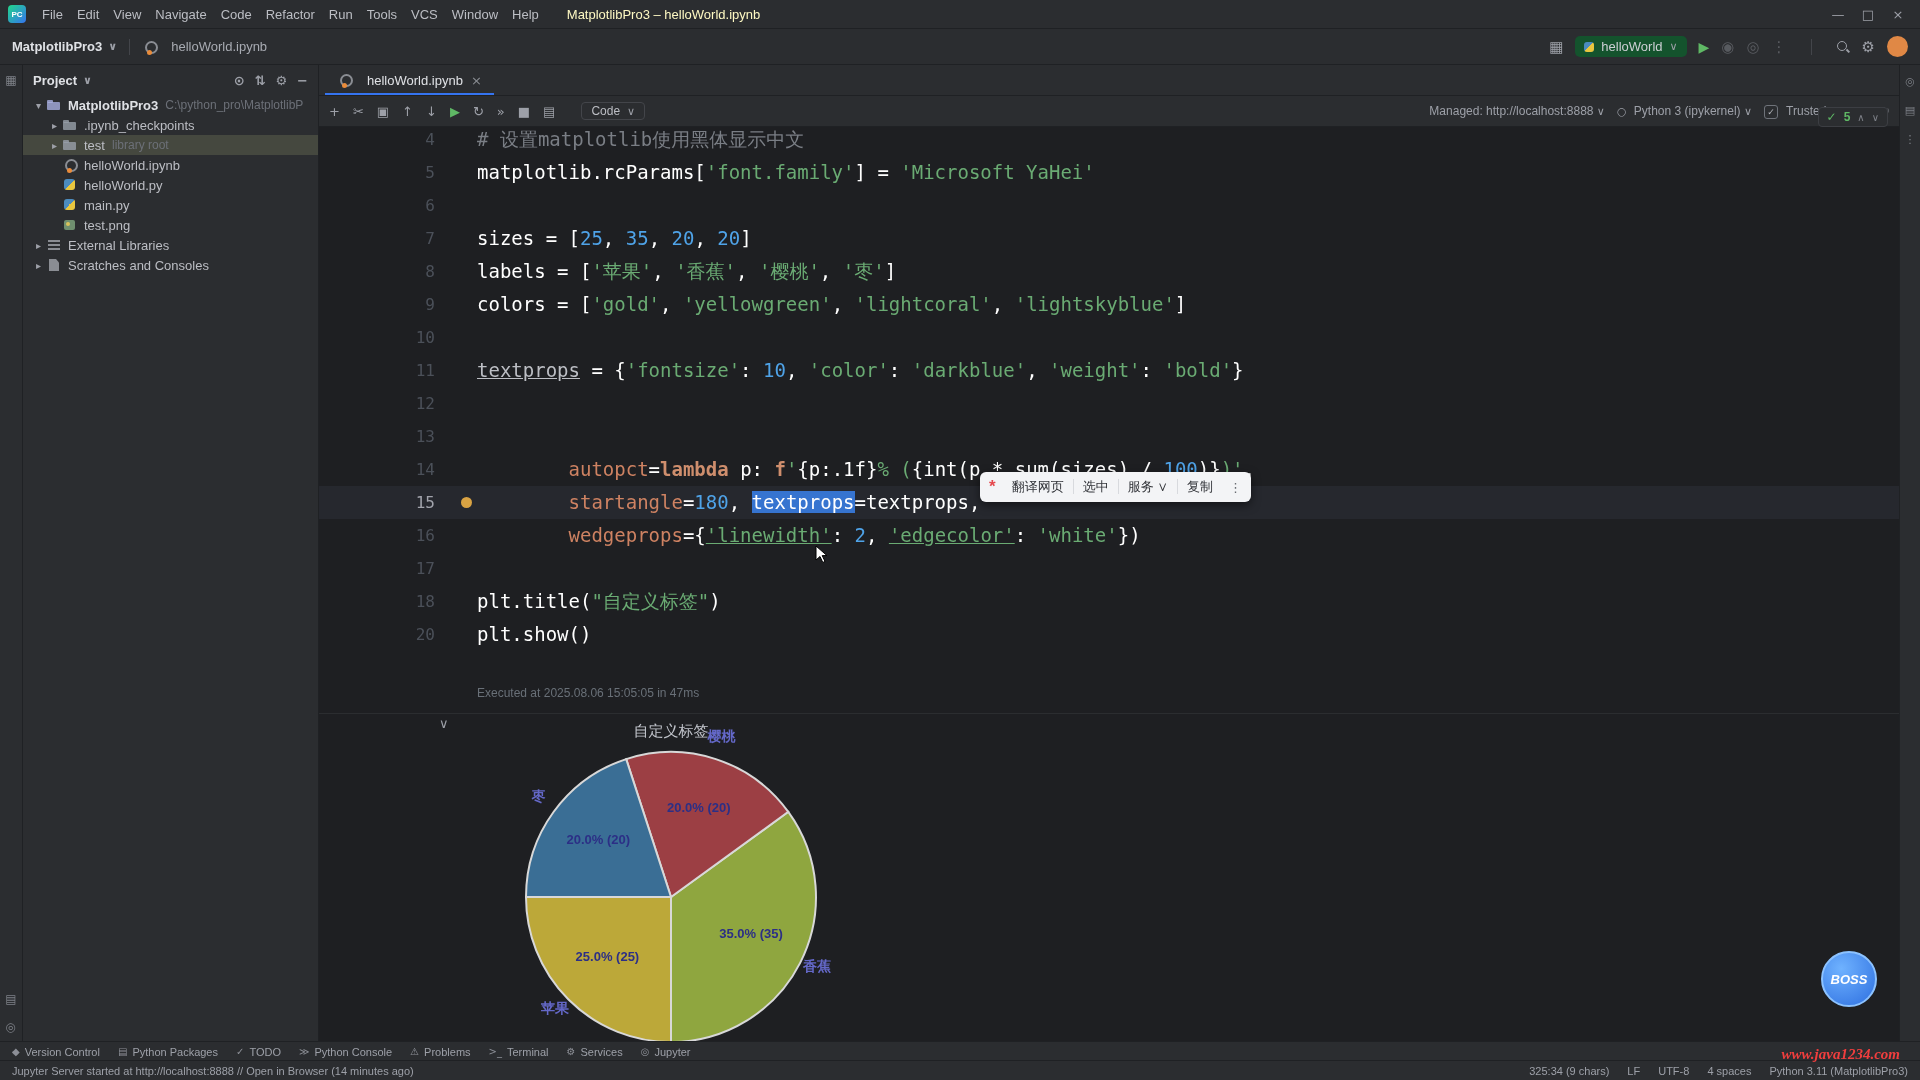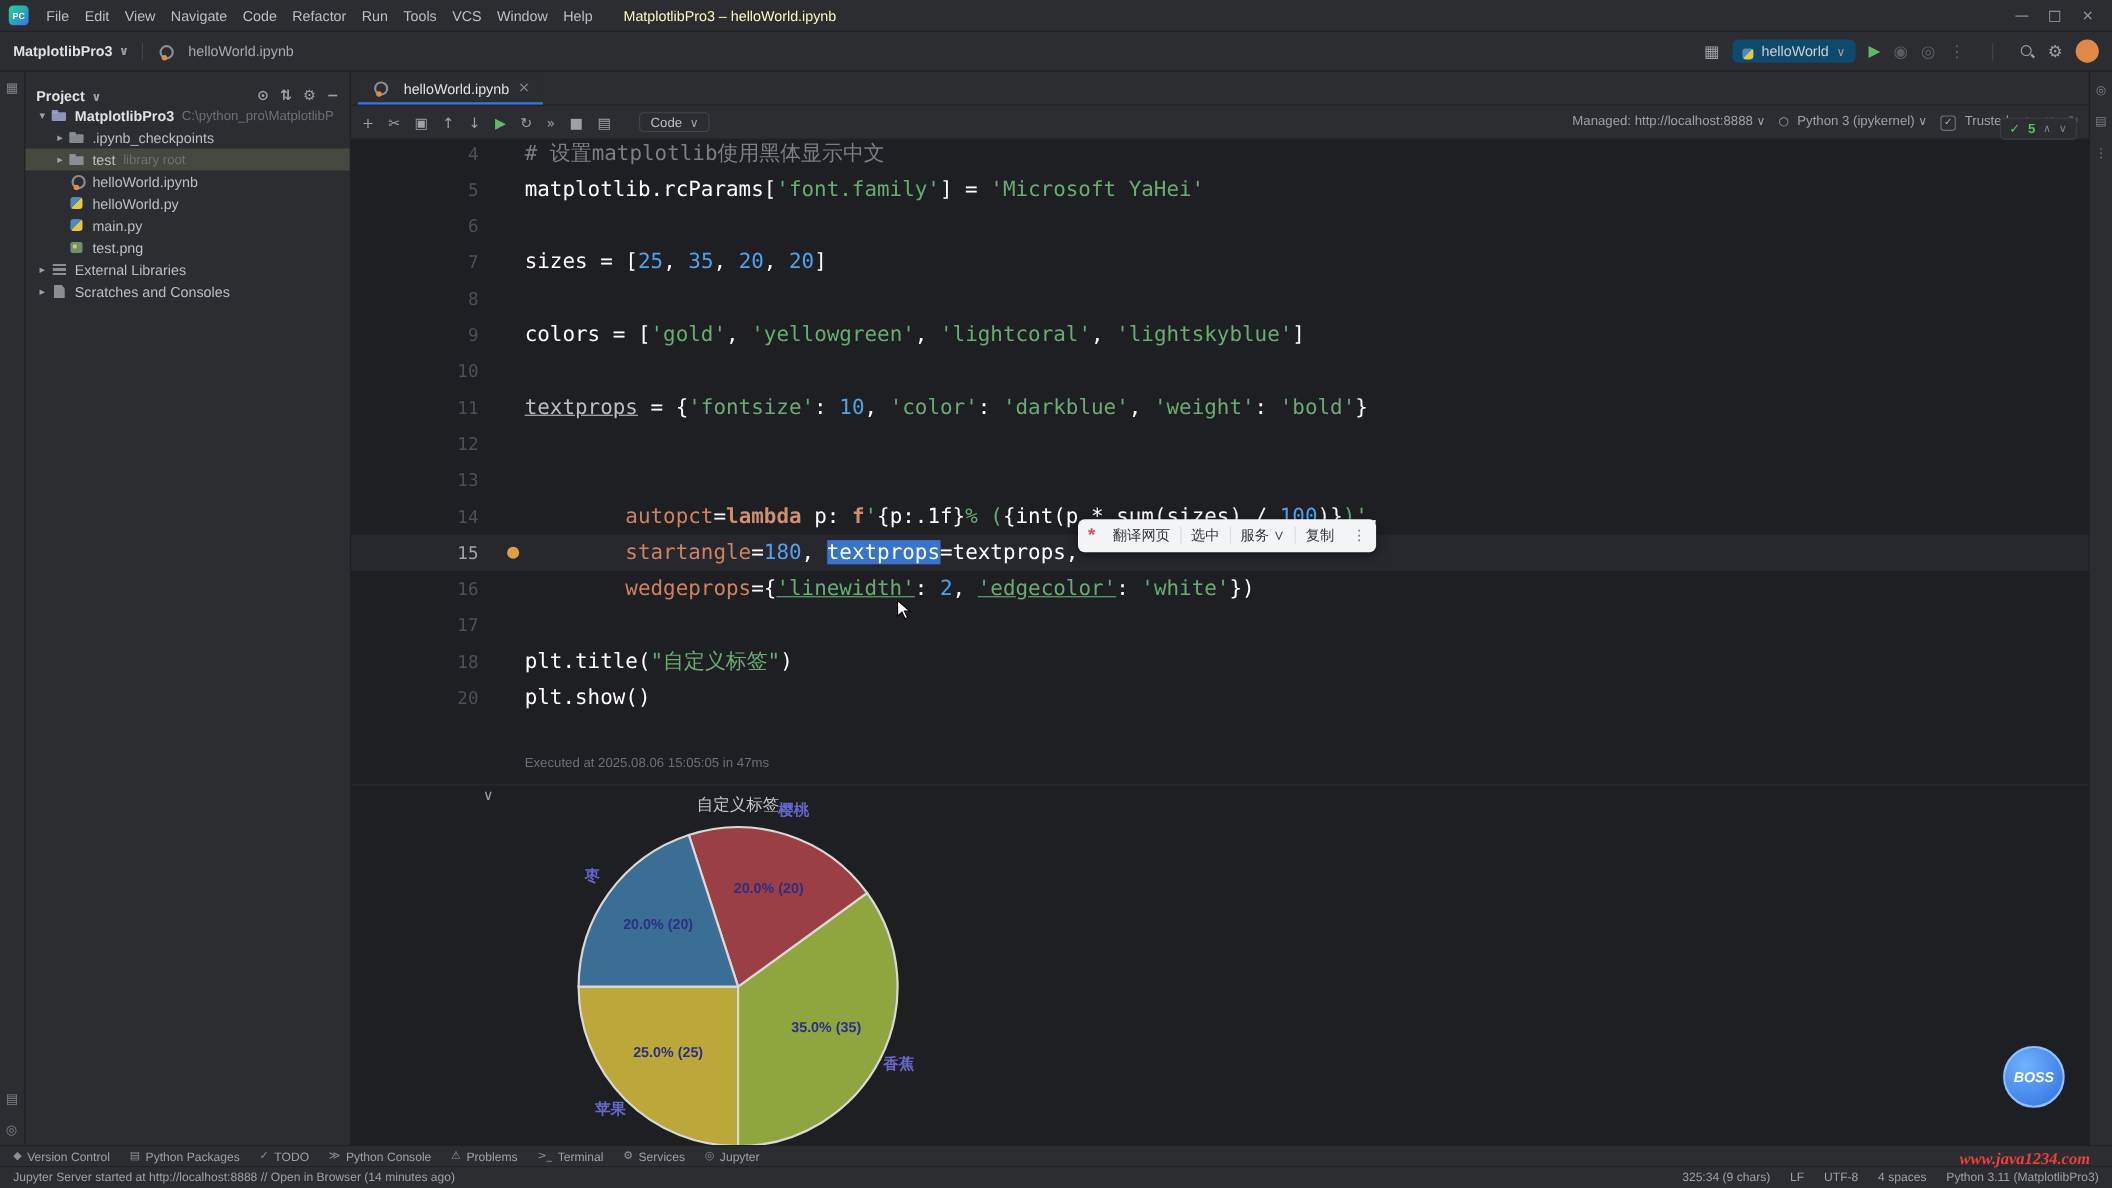--- a/index.html
+++ b/index.html
@@ -19,37 +19,37 @@
 
   
   #toolbar{position:absolute;top:29px;height:35px;left:0;right:0;background:#2B2D30;border-bottom:1px solid #1F2124;
            display:flex;align-items:center;padding:0 12px;z-index:5;}
   .tb-proj{display:flex;align-items:center;gap:6px;font-weight:bold;font-size:13px;color:#DFE1E5;}
   .caret-dn{color:#9DA0A8;font-size:11px;}
   .tb-sep{width:1px;height:16px;background:#43454A;margin:0 12px;}
   .crumb{display:flex;align-items:center;gap:7px;color:#A8ABB2;font-size:13px;}
   #tb-right{margin-left:auto;display:flex;align-items:center;gap:12px;}
   .tbi{color:#9DA0A8;font-size:15px;}
-  .run-pill{display:flex;align-items:flex-end;gap:7px;padding:3px 9px;border-radius:5px;background:#0c4a6e;font-size:13px;color:#CDCFD4;}
+  .run-pill{display:flex;align-items:center;gap:7px;padding:3px 9px;border-radius:5px;background:#14532d;font-size:13px;color:#CDCFD4;}
   .venv-dot{width:10px;height:10px;border-radius:3px;background:linear-gradient(135deg,#4B8BBE 50%,#E8C63F 50%);}
   .play{color:#5FB865;font-size:14px;}
   .dimi{opacity:.4;}
   .search-ic{position:relative;width:14px;height:14px;display:inline-block;}
   .search-ic::before{content:"";position:absolute;left:1px;top:1px;width:8px;height:8px;border:1.7px solid #9DA0A8;border-radius:50%;}
   .search-ic::after{content:"";position:absolute;left:10px;top:10px;width:4px;height:1.7px;background:#9DA0A8;transform:rotate(45deg);}
   .avatar{width:21px;height:21px;border-radius:50%;background:#E08845;}
 
   
   #left-strip{position:absolute;left:0;top:65px;width:22px;bottom:38px;background:#2B2D30;border-right:1px solid #1F2124;
               display:flex;flex-direction:column;align-items:center;padding:8px 0;font-size:12px;color:#7E8188;}
   #left-strip .bot{margin-top:auto;display:flex;flex-direction:column;gap:14px;}
 
   
   #project-panel{position:absolute;left:23px;top:65px;width:295px;bottom:38px;background:#2B2D30;border-right:1px solid #1F2124;overflow:hidden;}
-  .pp-header{height:30px;display:flex;align-items:flex-end;padding:0 10px;font-size:13px;font-weight:600;color:#DFE1E5;gap:6px;}
+  .pp-header{height:30px;display:flex;align-items:center;padding:0 10px;font-size:13px;font-weight:600;color:#DFE1E5;gap:6px;}
   .pp-icons{margin-left:auto;display:flex;gap:10px;color:#9DA0A8;font-size:13px;}
   #tree{font-size:13px;}
   .trow{height:20px;display:flex;align-items:center;white-space:nowrap;}
   .trow.sel{background:#45483F;}
   .tarrow{width:15px;flex:none;text-align:center;color:#9DA0A8;font-size:10px;}
   .ti{width:16px;height:16px;flex:none;position:relative;margin-right:6px;}
   .ti.folder::before,.ti.proj::before{content:"";position:absolute;left:1px;top:5px;width:13px;height:8px;background:#99A0AA;border-radius:1px;opacity:.8;}
   .ti.folder::after,.ti.proj::after{content:"";position:absolute;left:1px;top:3px;width:6px;height:3px;background:#99A0AA;border-radius:1px;opacity:.8;}
   .ti.proj::before{background:#A7AEE0;}.ti.proj::after{background:#A7AEE0;}
   .ti.nb::before{content:"";position:absolute;left:3px;top:2px;width:9px;height:9px;border-radius:50%;border:2px solid #8A8D93;}
@@ -304,20 +304,21 @@
         <div class="cl">
           <span class="ln">6</span>
           <span class="ct"></span>
         </div>
         <div class="cl">
           <span class="ln">7</span>
           <span class="ct"><span class="tk-tx">sizes = [</span><span class="tk-nm">25</span><span class="tk-tx">, </span><span class="tk-nm">35</span><span class="tk-tx">, </span><span class="tk-nm">20</span><span class="tk-tx">, </span><span class="tk-nm">20</span><span class="tk-tx">]</span></span>
         </div>
         <div class="cl">
           <span class="ln">8</span>
+          <span class="ct"><span class="tk-tx">labels = [</span><span class="tk-st">'苹果'</span><span class="tk-tx">, </span><span class="tk-st">'香蕉'</span><span class="tk-tx">, </span><span class="tk-st">'樱桃'</span><span class="tk-tx">, </span><span class="tk-st">'枣'</span><span class="tk-tx">]</span></span>
         </div>
         <div class="cl">
           <span class="ln">9</span>
           <span class="ct"><span class="tk-tx">colors = [</span><span class="tk-st">'gold'</span><span class="tk-tx">, </span><span class="tk-st">'yellowgreen'</span><span class="tk-tx">, </span><span class="tk-st">'lightcoral'</span><span class="tk-tx">, </span><span class="tk-st">'lightskyblue'</span><span class="tk-tx">]</span></span>
         </div>
         <div class="cl">
           <span class="ln">10</span>
           <span class="ct"></span>
         </div>
         <div class="cl">

